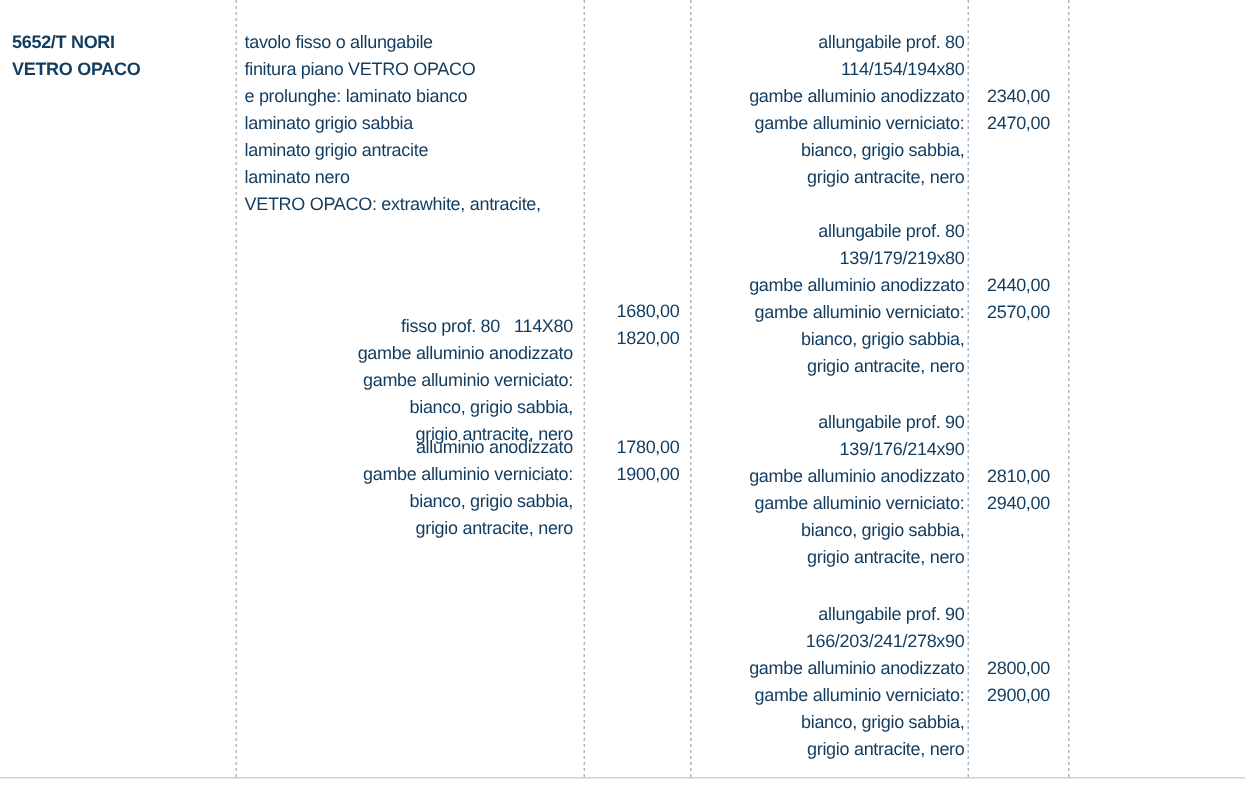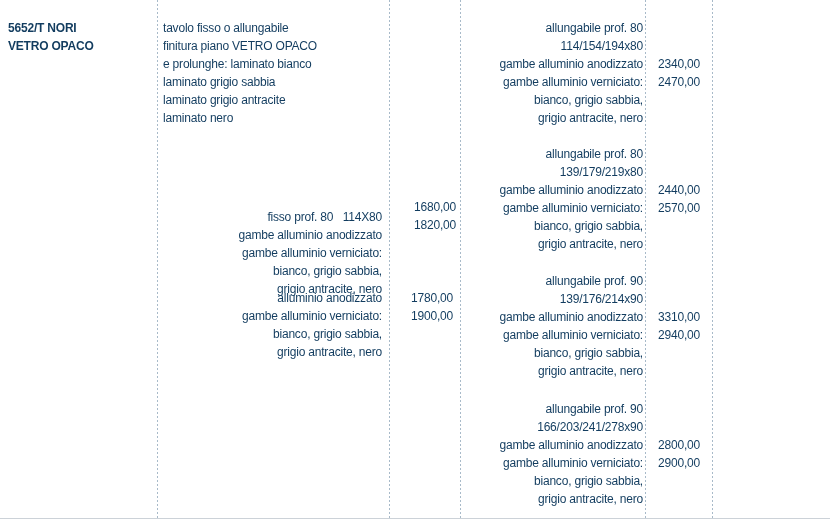--- a/index.html
+++ b/index.html
@@ -48,21 +48,21 @@
   .tb { position: absolute; }
   .tb .line { white-space: pre; }
   .right { text-align: right; }
   .code {
     left: 8px; top: 19px; width: 145px;
     font-weight: 700;
   }
   .desc  { left: 163px; top: 19px;  width: 220px; }
   .fix1  { left: 163px; top: 180px; width: 219px; margin-top: 28px; }
   .fix2  { left: 163px; top: 289px; width: 219px; }
-  .p-fix1 { left: 405px; top: 198px; width: 60px; text-align: center; }
+  .p-fix1 { left: 393px; top: 198px; width: 60px; }
   .p-fix2 { left: 393px; top: 289px; width: 60px; }
   .ext1  { left: 463px; top: 19px;  width: 180px; }
   .ext2  { left: 463px; top: 145px; width: 180px; }
   .ext3  { left: 463px; top: 272px; width: 180px; }
   .ext4  { left: 463px; top: 400px; width: 180px; }
   .p-ext1 { left: 643px; top: 55px;  width: 57px; }
   .p-ext2 { left: 643px; top: 181px; width: 57px; }
   .p-ext3 { left: 643px; top: 308px; width: 57px; }
   .p-ext4 { left: 643px; top: 436px; width: 57px; }
 </style>
@@ -83,20 +83,21 @@
       <div class="line">VETRO OPACO</div>
     </div>
 
   <div class="tb desc">
       <div class="line">tavolo fisso o allungabile</div>
       <div class="line">finitura piano VETRO OPACO</div>
       <div class="line">e prolunghe: laminato bianco</div>
       <div class="line">laminato grigio sabbia</div>
       <div class="line">laminato grigio antracite</div>
       <div class="line">laminato nero</div>
+      <div class="line">VETRO OPACO: extrawhite, antracite,</div>
     </div>
 
   <div class="tb fix1 right">
       <div class="line">fisso prof. 80   114X80</div>
       <div class="line">gambe alluminio anodizzato</div>
       <div class="line">gambe alluminio verniciato:</div>
       <div class="line">bianco, grigio sabbia,</div>
       <div class="line">grigio antracite, nero</div>
     </div>
   <div class="tb p-fix1 right">
@@ -143,21 +144,21 @@
 
   <div class="tb ext3 right">
       <div class="line">allungabile prof. 90</div>
       <div class="line">139/176/214x90</div>
       <div class="line">gambe alluminio anodizzato</div>
       <div class="line">gambe alluminio verniciato:</div>
       <div class="line">bianco, grigio sabbia,</div>
       <div class="line">grigio antracite, nero</div>
     </div>
   <div class="tb p-ext3 right">
-      <div class="line">3310,00</div>
+      <div class="line">2810,00</div>
       <div class="line">2940,00</div>
     </div>
 
   <div class="tb ext4 right">
       <div class="line">allungabile prof. 90</div>
       <div class="line">166/203/241/278x90</div>
       <div class="line">gambe alluminio anodizzato</div>
       <div class="line">gambe alluminio verniciato:</div>
       <div class="line">bianco, grigio sabbia,</div>
       <div class="line">grigio antracite, nero</div>

